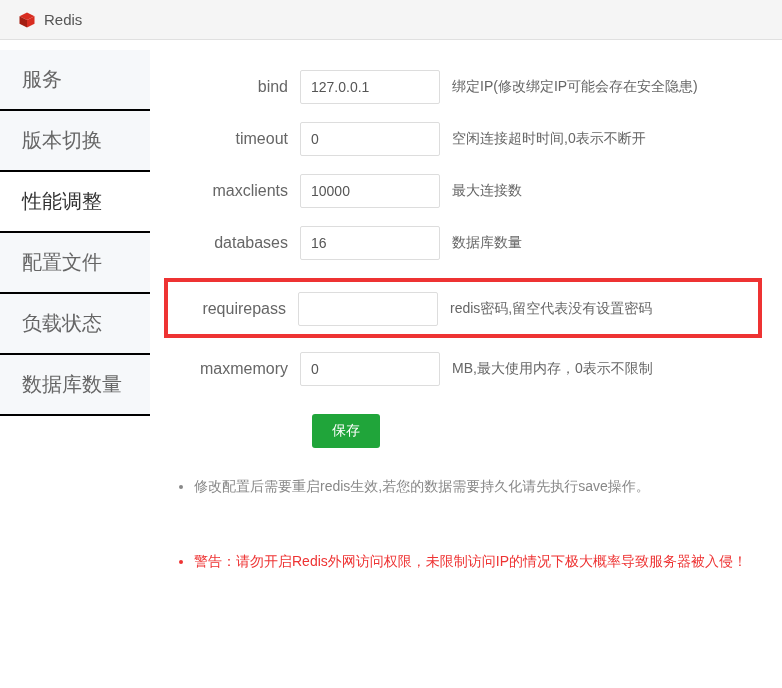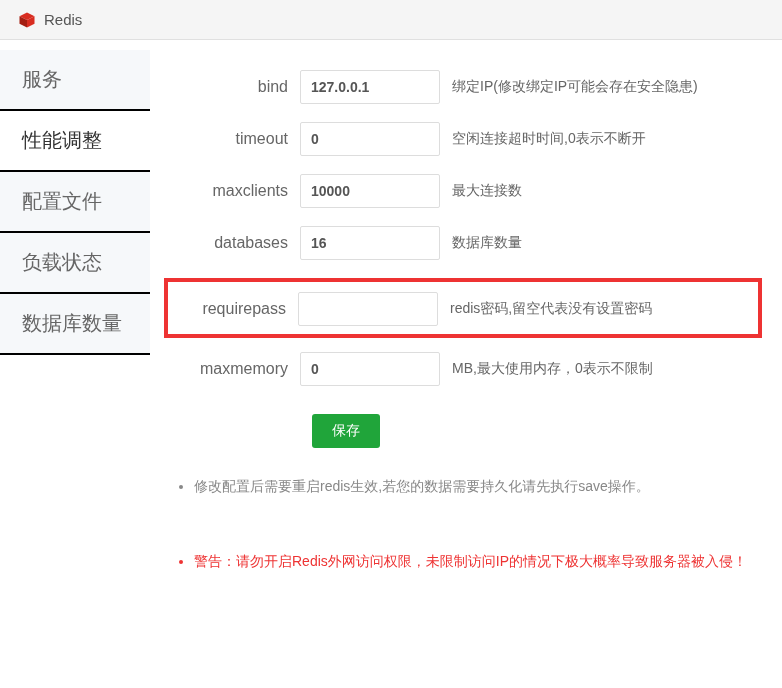--- a/index.html
+++ b/index.html
@@ -70,21 +70,20 @@
     }
     .form-input {
       width: 140px;
       height: 34px;
       border: 1px solid #ddd;
       border-radius: 2px;
       padding: 0 10px;
       font-size: 14px;
       color: #555;
       outline: none;
-      font-weight: bold;
     }
     .form-desc {
       margin-left: 12px;
       color: #666;
       font-size: 14px;
     }
     .highlighted {
       border: 4px solid #e33;
       padding: 10px 0 8px 0;
       margin-bottom: 14px;
@@ -134,20 +133,23 @@
     </svg>
   </span>
   <span class="header-title">Redis</span>
 </div>
 
 <div class="container">
   <div class="sidebar">
     <div class="sidebar-item">
       <span>服务</span>
     </div>
+    <div class="sidebar-item">
+      <span>版本切换</span>
+    </div>
     <div class="sidebar-item active">
       <span>性能调整</span>
     </div>
     <div class="sidebar-item">
       <span>配置文件</span>
     </div>
     <div class="sidebar-item">
       <span>负载状态</span>
     </div>
     <div class="sidebar-item">

